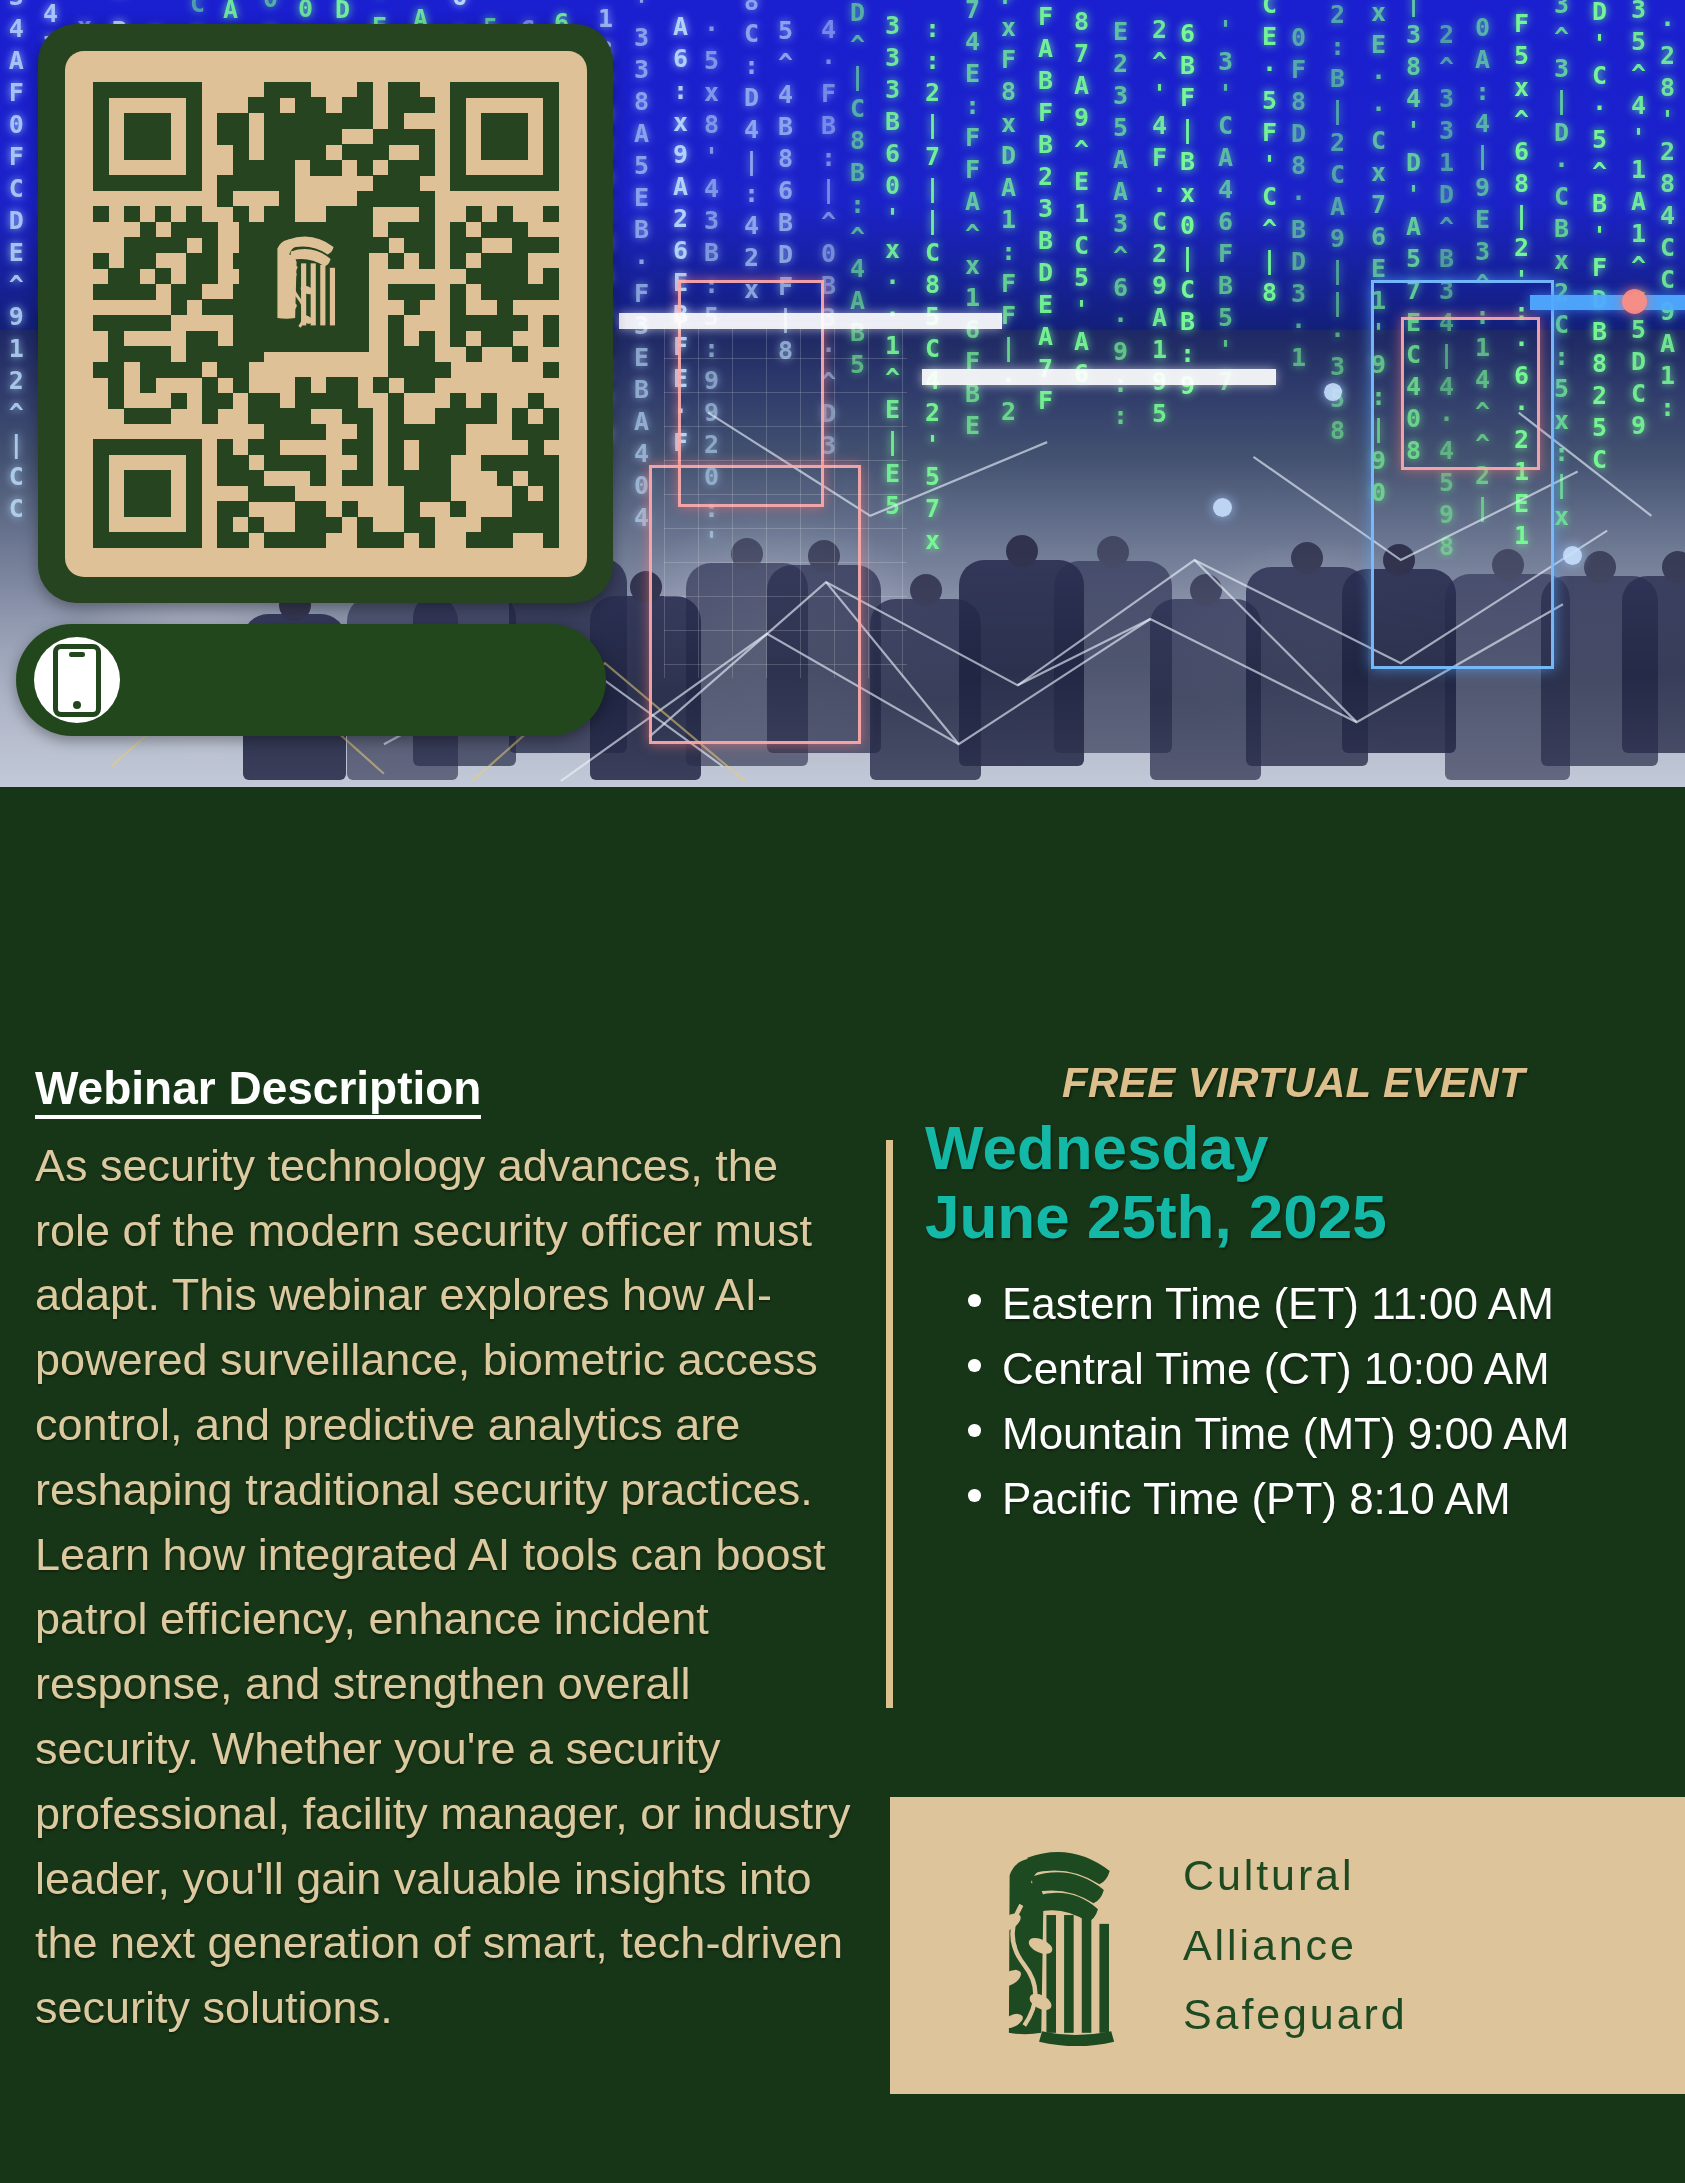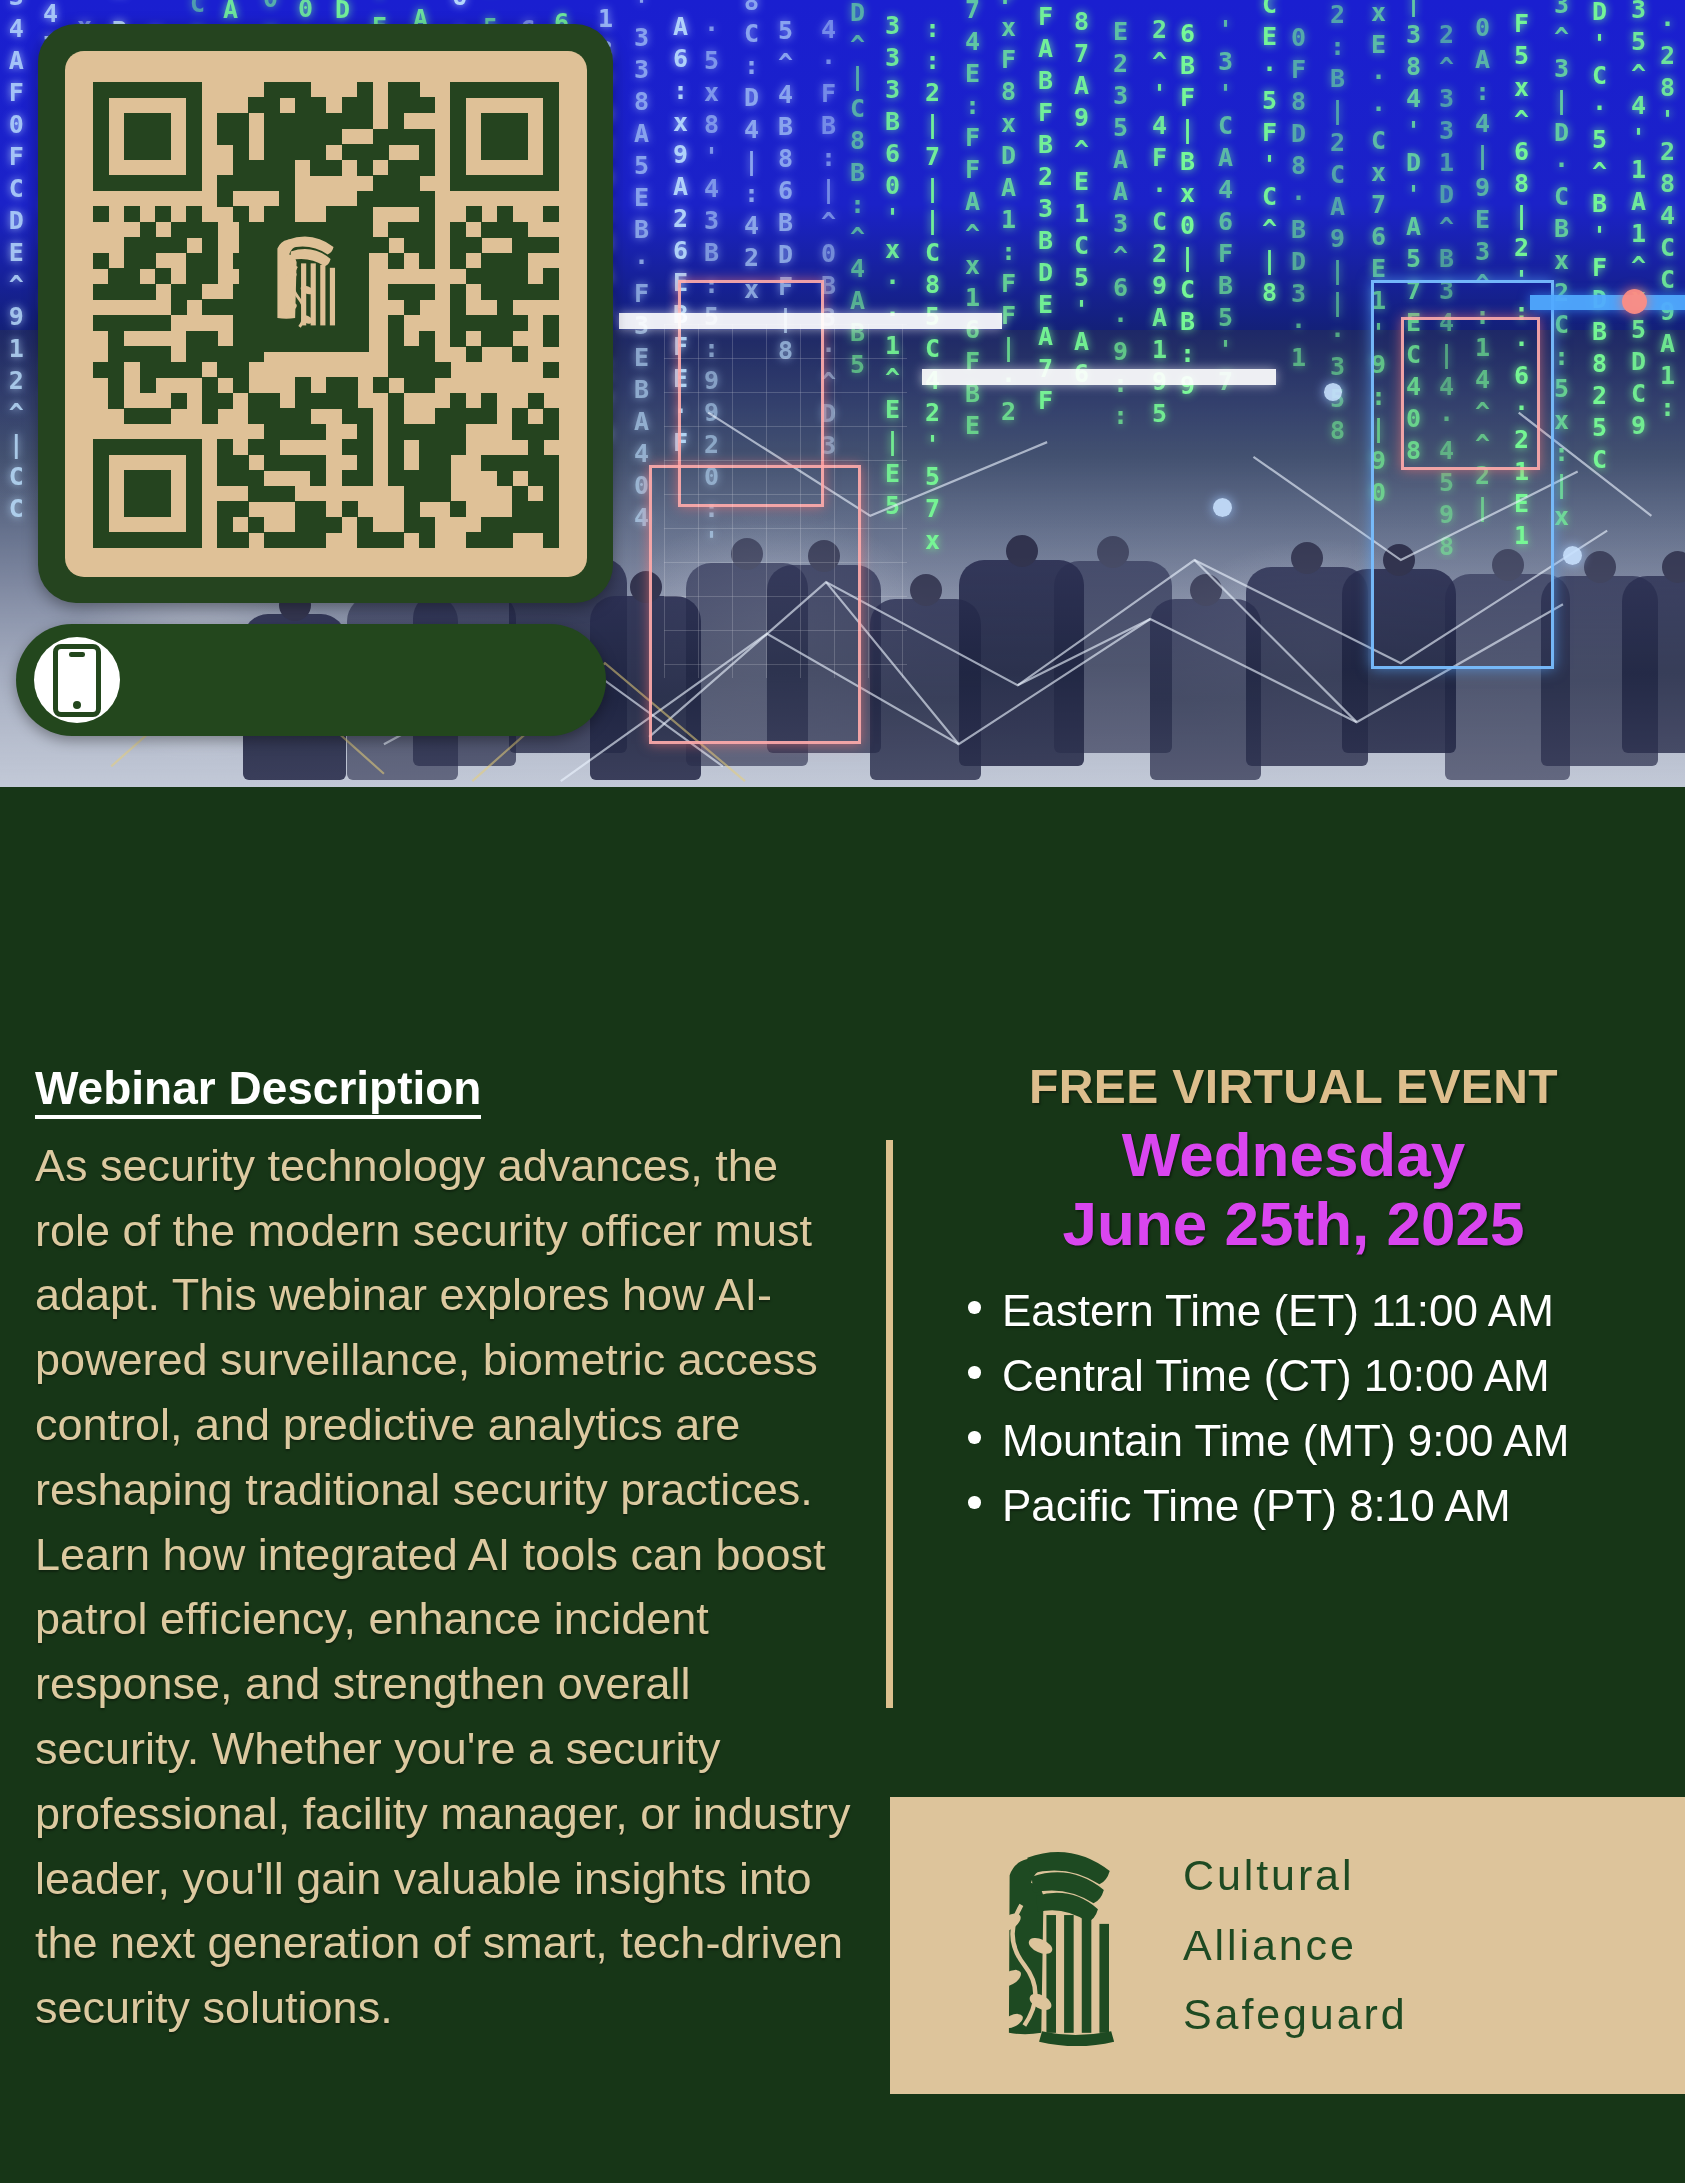--- a/index.html
+++ b/index.html
@@ -111,25 +111,26 @@
   }
   .desc-body{
     color:#dcc9a0;font-size:45px;line-height:1.44;margin-top:14.7px;
     text-shadow:0 1.5px 2.2px rgba(0,0,0,.35);
   }
 
   .divider{position:absolute;left:886px;top:111px;width:6.6px;height:568px;background:#dcc08e;}
 
   .col-right{position:absolute;left:925px;top:29.5px;width:737px;}
   .free-line{
-    color:#ddbe8d;font-size:48px;font-weight:bold;text-align:center;letter-spacing:0.4px;
+    color:#ddbe8d;font-size:42px;font-weight:bold;text-align:center;letter-spacing:0.4px;
     text-shadow:1.5px 2.2px 2.2px rgba(0,0,0,.35);
+    font-style:italic;
   }
   .date-line{
-    color:#d946ef;font-size:62px;font-weight:bold;text-align:center;line-height:1.11;margin-top:7.4px;
+    color:#14b8a6;font-size:62px;font-weight:bold;line-height:1.11;margin-top:7.4px;
     text-shadow:1.5px 2.2px 2.2px rgba(0,0,0,.4);
   }
   .tz-list{list-style:none;margin:19px 0 0 0;padding:0 0 0 43px;}
   .tz-list li{
     color:#ffffff;font-size:44px;line-height:1.48;position:relative;padding-left:34px;
     text-shadow:0 1.5px 2.2px rgba(0,0,0,.35);
   }
   .tz-list li::before{
     content:"";position:absolute;left:0;top:23.6px;width:12.5px;height:12.5px;border-radius:50%;background:#ffffff;
   }

